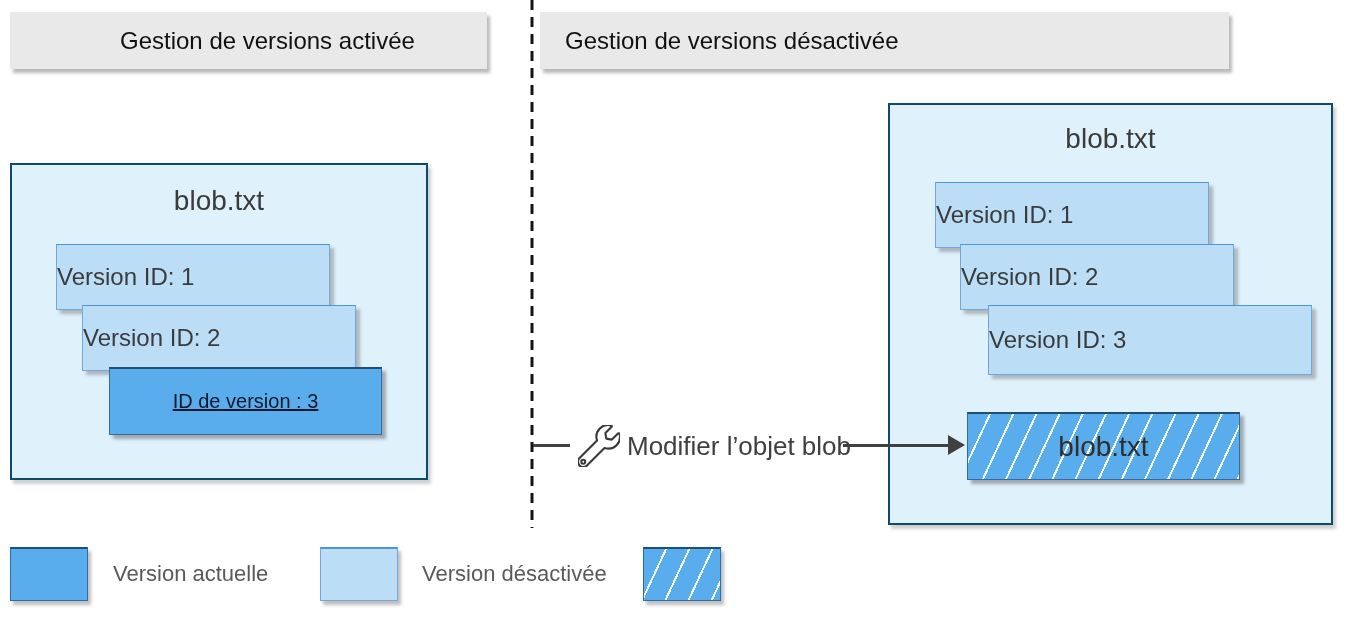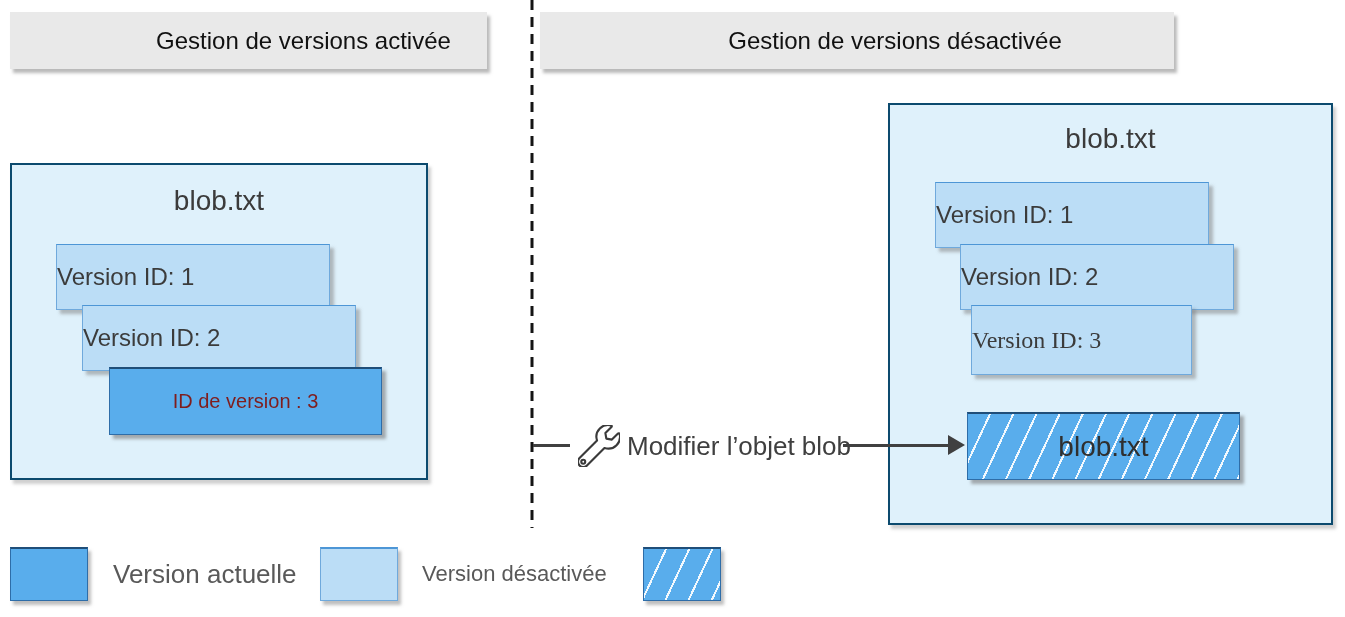--- a/index.html
+++ b/index.html
@@ -7,25 +7,25 @@
   body { font-family:"Liberation Sans", sans-serif; }
   .stage {
     position:relative; width:1345px; height:617px; background:#ffffff;
     overflow:hidden;
   }
   
   .hdr {
     position:absolute; top:12px; height:57px;
     background:var(--header_bg,#e9e9e9);
     box-shadow:3px 4px 3px rgba(130,130,130,.55);
-    display:flex; align-items:center; justify-content:center;
+    display:flex; align-items:center; 
     font-size:24px; color:#111;
   }
   .hdr-left  { left:10px;  width:477px; padding-left:110px; }
-  .hdr-right { left:540px; width:634px; padding-left:76px; }
+  .hdr-right { left:540px; width:689px; padding-left:25px; }
   
   .divider { position:absolute; left:529px; top:0; }
   
   .container {
     position:absolute; background:var(--container_bg,#dff1fb);
     border:2px solid #0c4a6e;
     box-shadow:3px 4px 3px rgba(150,150,150,.45);
   }
   .container-left  { left:10px;  top:163px; width:418px; height:317px; }
   .container-right { left:888px; top:103px; width:445px; height:422px; }
@@ -40,28 +40,28 @@
     background:var(--previous,#bbddf6);
     border:1px solid #6fa9dc; border-top-color:#4d96d6;
     box-shadow:4px 4px 3px rgba(125,125,125,.5);
     display:flex; align-items:center; justify-content:flex-start;
     font-size:24px; color:#3b3b3b;
   }
   .container-left  .v1 { left:44px; top:79px; }
   .container-left  .v2 { left:70px; top:140px; }
   .container-right .v1 { left:45px; top:77px; }
   .container-right .v2 { left:70px; top:139px; }
-  .container-right .v3 { left:81px; top:200px; height:70px; width:221px;font-family:Liberation Serif, serif; }
+  .container-right .v3 { left:98px; top:200px; height:70px; width:324px; }
   .current-box {
     position:absolute; left:97px; top:202px; width:273px; height:68px;
     background:var(--current,#59adec);
     border:1px solid #2e6da8; border-top:2px solid #1f4e79;
     box-shadow:4px 4px 3px rgba(110,110,110,.55);
     display:flex; align-items:center; justify-content:center;
-    font-size:20px; color:#7f1d1d;
+    font-size:20px; color:#0f172a;text-decoration:underline;
   }
   .hatch {
     background-color:var(--current,#59adec);
     background-image:repeating-linear-gradient(115deg,
       rgba(255,255,255,0) 0 19px, rgba(255,255,255,.92) 19px 21px);
   }
   .blob-current {
     position:absolute; left:77px; top:307px; width:273px; height:68px;
     border:1px solid #2e6da8; border-top:2px solid #1f4e79;
     box-shadow:4px 4px 3px rgba(110,110,110,.55);
@@ -89,21 +89,21 @@
   }
   .sw-current  { left:10px;  background:var(--current,#59adec);
                  border:1px solid #2e6da8; border-top:2px solid #1f4e79; }
   .sw-previous { left:320px; background:var(--previous,#bbddf6);
                  border:1px solid #6fa9dc; border-top:2px solid #4d96d6; }
   .sw-hatch    { left:643px; border:1px solid #2e6da8; border-top:2px solid #1f4e79; }
   .legend-label {
     position:absolute; top:547px; height:54px; display:flex; align-items:center;
     color:#595959; white-space:nowrap;
   }
-  .ll-1 { left:113px; font-size:26px; }
+  .ll-1 { left:113px; font-size:22px; }
   .ll-2 { left:422px; font-size:22px; }
   .ll-3 { left:748px; font-size:22px; }
 </style>
 </head>
 <body>
 
 <div class="stage">
 
   <div class="hdr hdr-left">
     <span>Gestion de versions activée</span>

